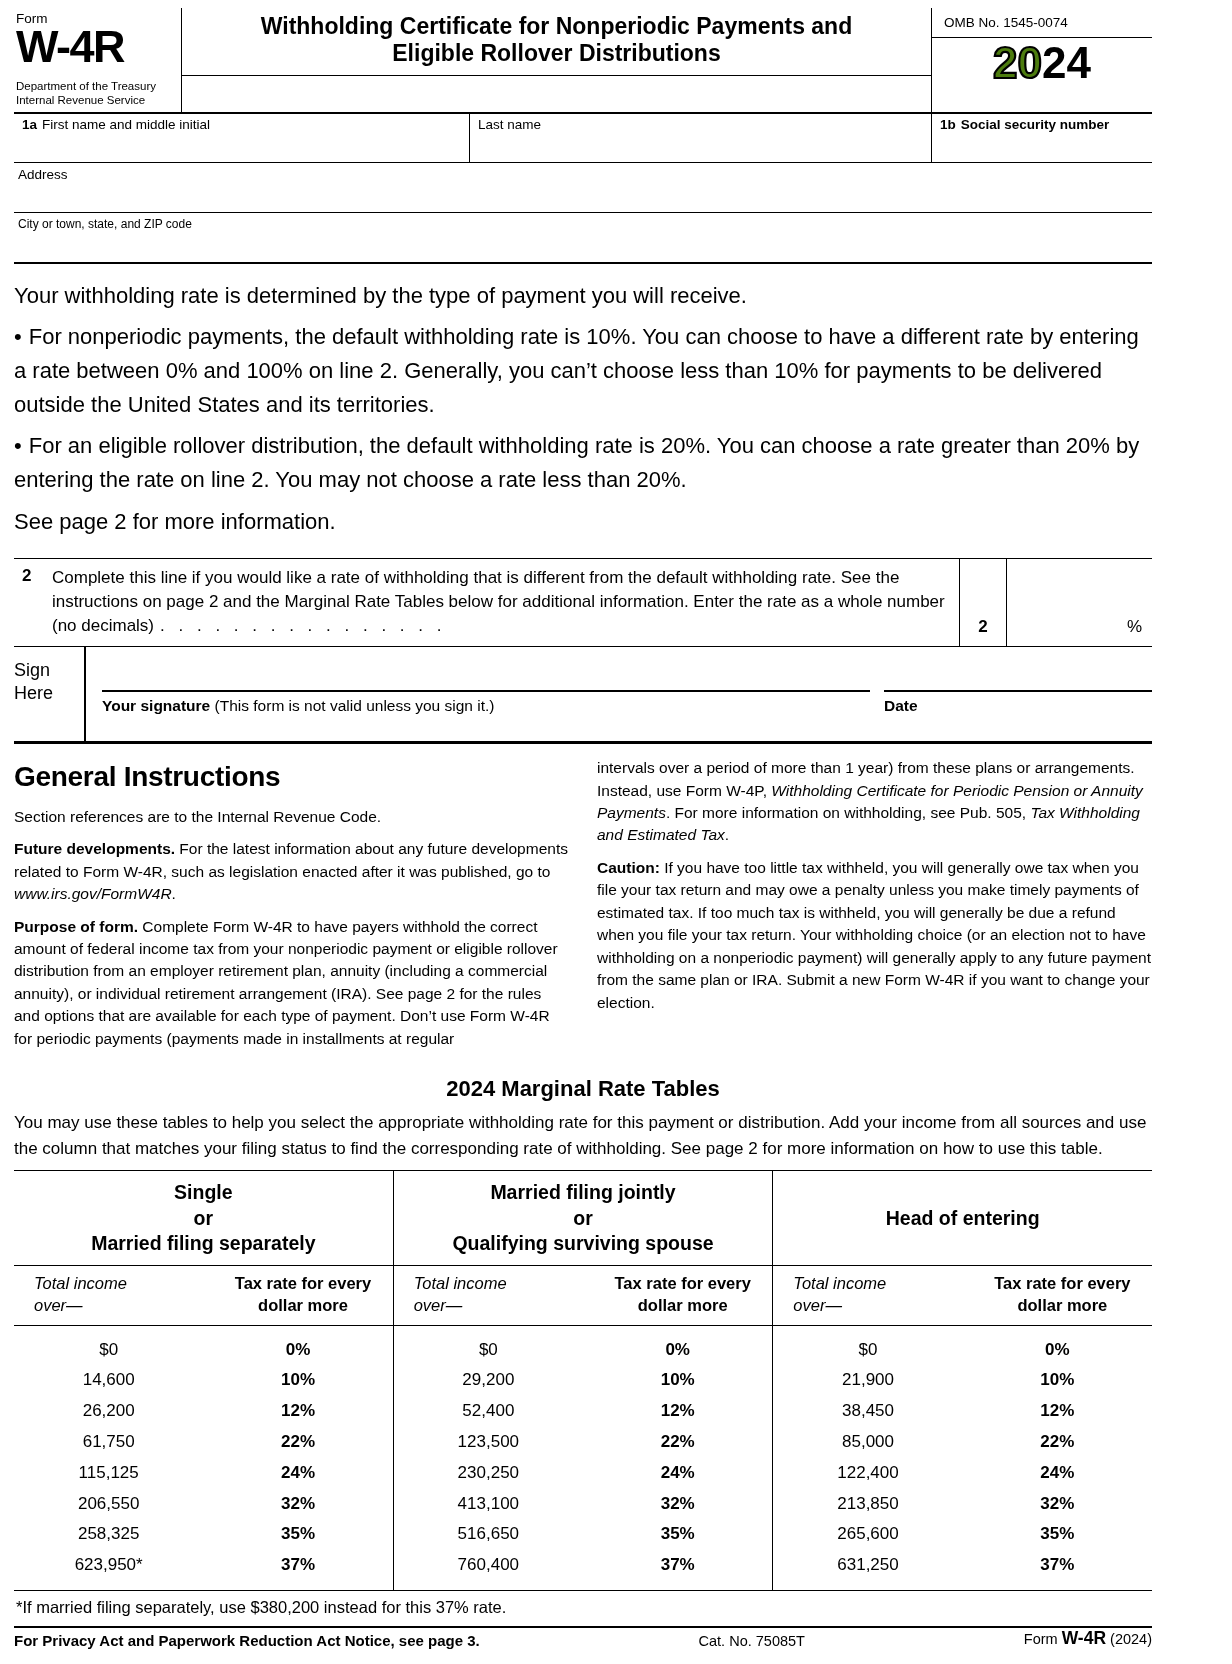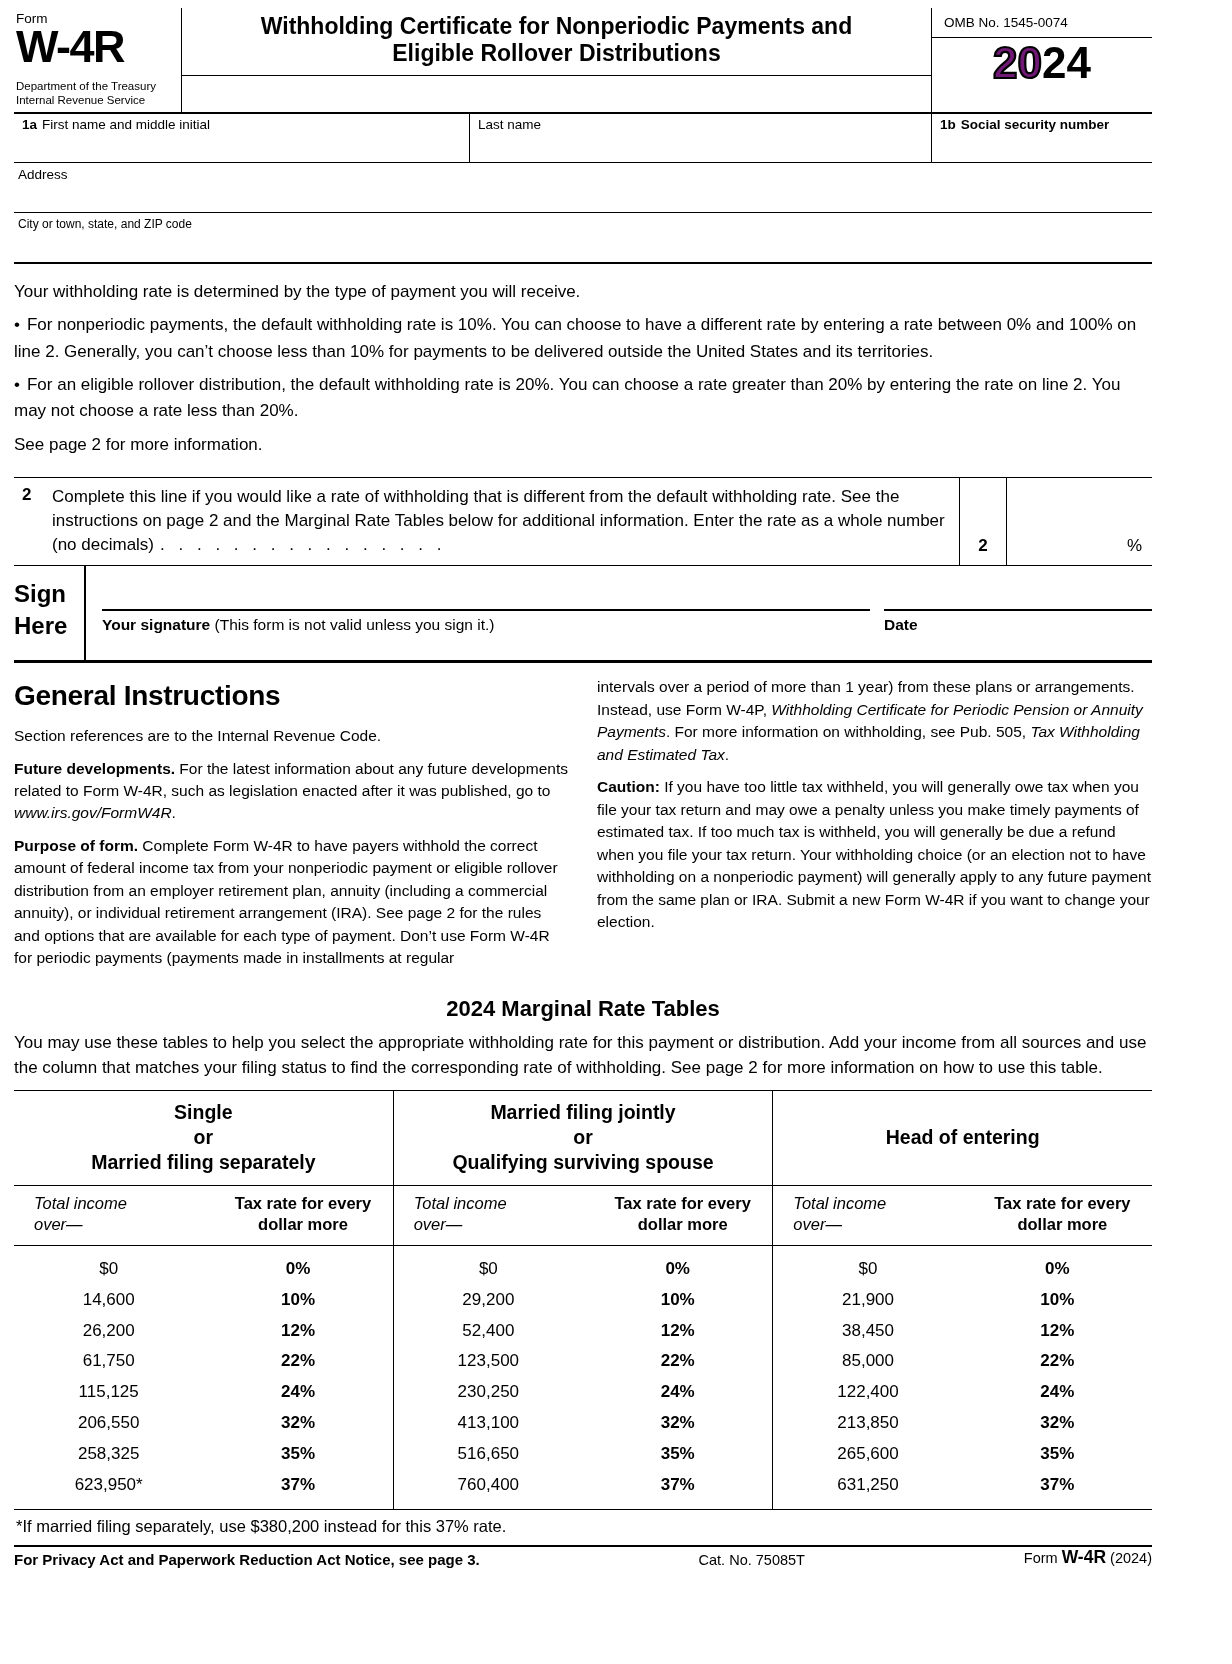--- a/index.html
+++ b/index.html
@@ -20,51 +20,51 @@
   .form-number { font-size:45px; font-weight:bold; line-height:0.95; letter-spacing:-1.5px; }
   .agency { margin-top:auto; font-size:11.5px; line-height:1.2; }
   .h-center { flex:1; display:flex; flex-direction:column; }
   .h-title { font-size:23px; font-weight:bold; text-align:center; line-height:1.18; padding:5px 10px 8px; }
   .h-title span { display:block; }
   .h-divider { border-top:1px solid #000; }
   .h-sub { font-size:15px; font-weight:bold; text-align:center; padding:9px 6px 8px; }
   .h-right { width:221px; border-left:1px solid #000; display:flex; flex-direction:column; }
   .omb { font-size:13.5px; padding:7px 4px 7px 12px; border-bottom:1px solid #000; white-space:nowrap; }
   .year { text-align:center; font-size:44px; font-weight:bold; line-height:1; padding-top:3px; }
-  .year-outline { color:#701a75; -webkit-text-stroke:2.2px #000; }
+  .year-outline { color:#4d7c0f; -webkit-text-stroke:2.2px #000; }
 
   
   .prow1 { display:flex; border-bottom:1px solid #000; height:49px; }
   .pc { font-size:13.5px; padding:3px 8px; }
   .fnum { font-weight:bold; margin-right:5px; }
   .pc-first { width:455px; }
   .pc-last { flex:1; border-left:1px solid #000; }
   .pc-ssn { width:221px; border-left:1px solid #000; }
   .pc-ssn .plabel { font-weight:bold; }
   .prow2 { height:50px; border-bottom:1px solid #000; font-size:13.5px; padding:4px 8px 0 4px; }
   .prow3 { height:51px; border-bottom:2.5px solid #000; font-size:12px; padding:4px 8px 0 4px; }
 
   
-  .rate-info { padding:15px 0 12px; font-size:17px; line-height:1.55; }
+  .rate-info { padding:15px 0 12px; font-size:22px; line-height:1.55; }
   .rate-info p { margin-bottom:7px; }
   .bullet-glyph { margin-right:7px; }
 
   
   .line2 { display:flex; border-top:1px solid #000; border-bottom:1px solid #000; }
   .l2-num { width:38px; font-weight:bold; font-size:17px; padding:7px 0 0 8px; }
   .l2-text { flex:1; font-size:17px; line-height:1.42; padding:7px 6px 8px 0; }
   .l2-dots { word-spacing:9px; margin-left:6px; }
   .l2-entry-num { width:47px; border-left:1px solid #000; font-weight:bold; font-size:17px;
                   display:flex; align-items:flex-end; justify-content:center; padding-bottom:9px; }
   .l2-entry { width:146px; border-left:1px solid #000; display:flex; align-items:flex-end;
               justify-content:flex-end; font-size:17px; padding:0 10px 9px 0; }
 
   
   .sign { display:flex; border-bottom:3px solid #000; min-height:97px; }
-  .sign-label { width:72px; border-right:2px solid #000; font-size:24px; font-weight:bold;
+  .sign-label { width:72px; border-right:2px solid #000; font-size:18px; font-weight:normal;
                 line-height:1.3; padding-top:12px; }
   .sign-main { flex:1; padding-left:16px; }
   .sig-row { display:flex; gap:14px; }
   .sig-col { flex:1; }
   .date-col { width:268px; }
   .sig-line { height:45px; border-bottom:2px solid #000; }
   .sig-label { font-size:15.5px; padding:5px 0 10px; }
 
   
   .gi { display:flex; gap:28px; padding-top:13px; font-size:15.5px; line-height:1.45; }

